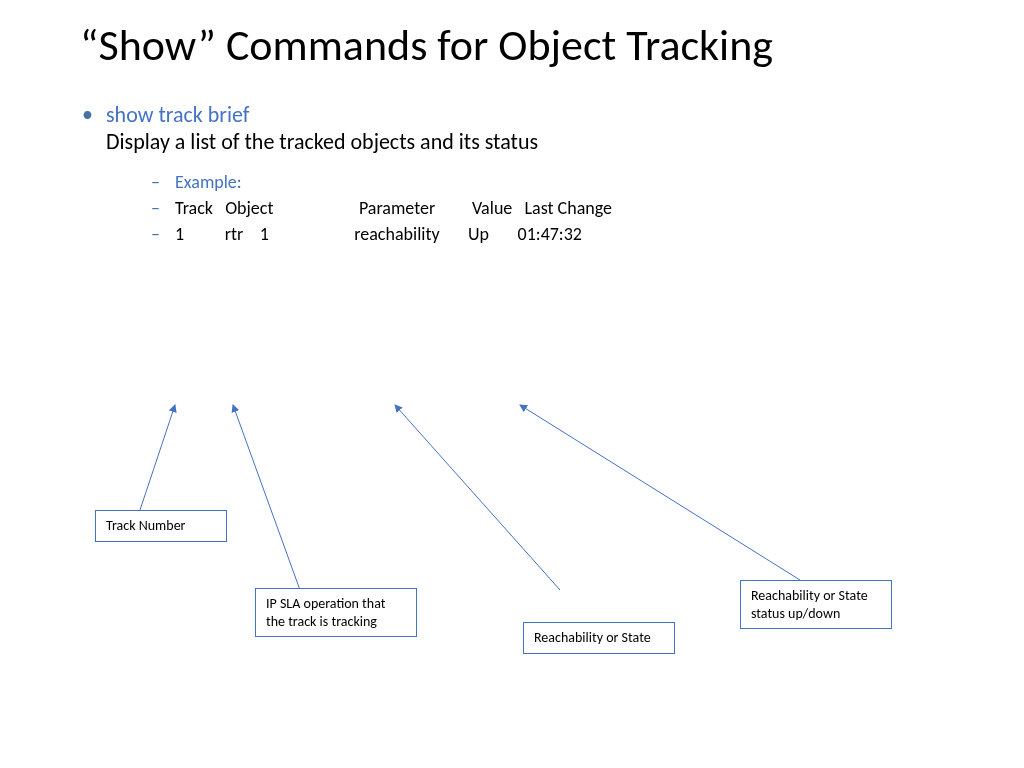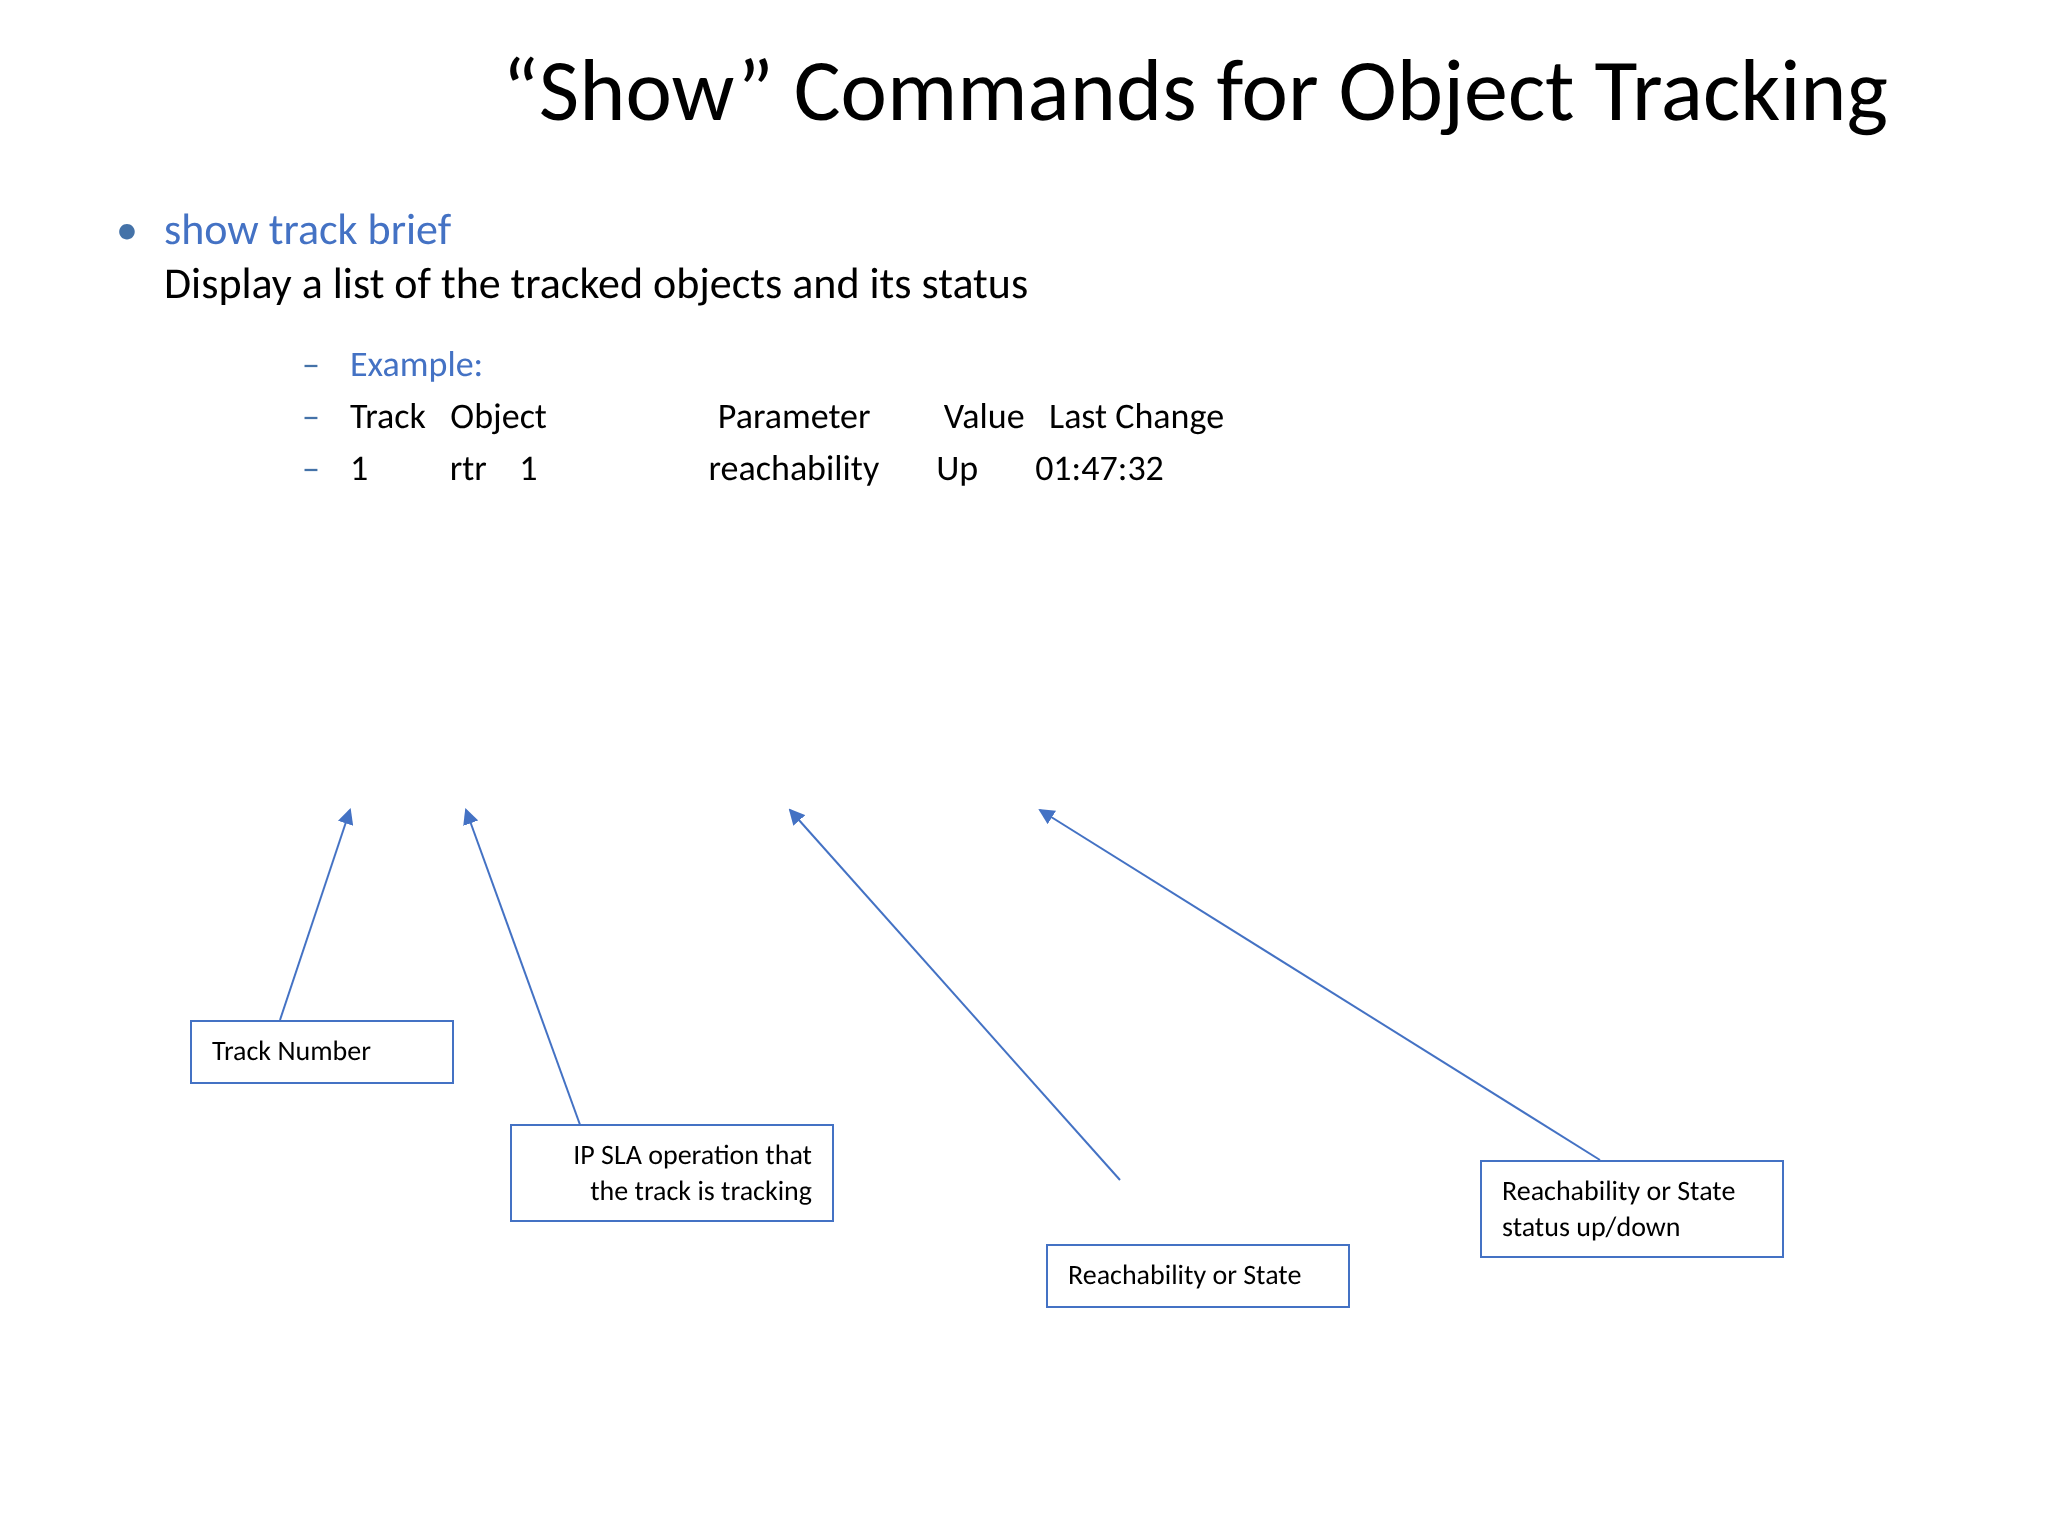--- a/index.html
+++ b/index.html
@@ -8,27 +8,27 @@
     width: 1024px;
     height: 768px;
     font-family: Calibri, Arial, sans-serif;
     background: #fff;
     color: #000;
     position: relative;
     overflow: hidden;
   }
   .title {
     font-size: 44px;
-    text-align: right;
+    text-align: left;
     margin: 20px 80px 30px 80px;
     line-height: 1.15;
     font-weight: 400;
   }
   .bullet-main {
-    margin-left: 82px;
+    margin-left: 106px;
     font-size: 22px;
     position: relative;
   }
   .bullet-main::before {
     content: "•";
     position: absolute;
     left: -24px;
     color: #4472A8;
     font-size: 22px;
     top: 0;
@@ -95,15 +95,15 @@
       <path d="M0,0 L8,4 L0,8 Z" fill="#4472C4"></path>
     </marker>
   </defs>
   <line x1="140" y1="510" x2="175" y2="405" stroke="#4472C4" stroke-width="1" marker-end="url(#arrowhead)"></line>
   <line x1="300" y1="590" x2="233" y2="405" stroke="#4472C4" stroke-width="1" marker-end="url(#arrowhead)"></line>
   <line x1="560" y1="590" x2="395" y2="405" stroke="#4472C4" stroke-width="1" marker-end="url(#arrowhead)"></line>
   <line x1="800" y1="580" x2="520" y2="405" stroke="#4472C4" stroke-width="1" marker-end="url(#arrowhead)"></line>
 </svg>
 
 <div class="callout" style="left:95px; top:510px; width:110px;">Track Number</div>
-<div class="callout" style="left:255px; top:562px; width:140px;text-align:right;">IP SLA operation that the track is tracking</div>
+<div class="callout" style="left:255px; top:588px; width:140px;">IP SLA operation that the track is tracking</div>
 <div class="callout" style="left:510px; top:622px; width:130px;margin-left:13px;">Reachability or State</div>
 <div class="callout" style="left:740px; top:580px; width:130px;">Reachability or State status up/down</div>
 
 </body></html>

